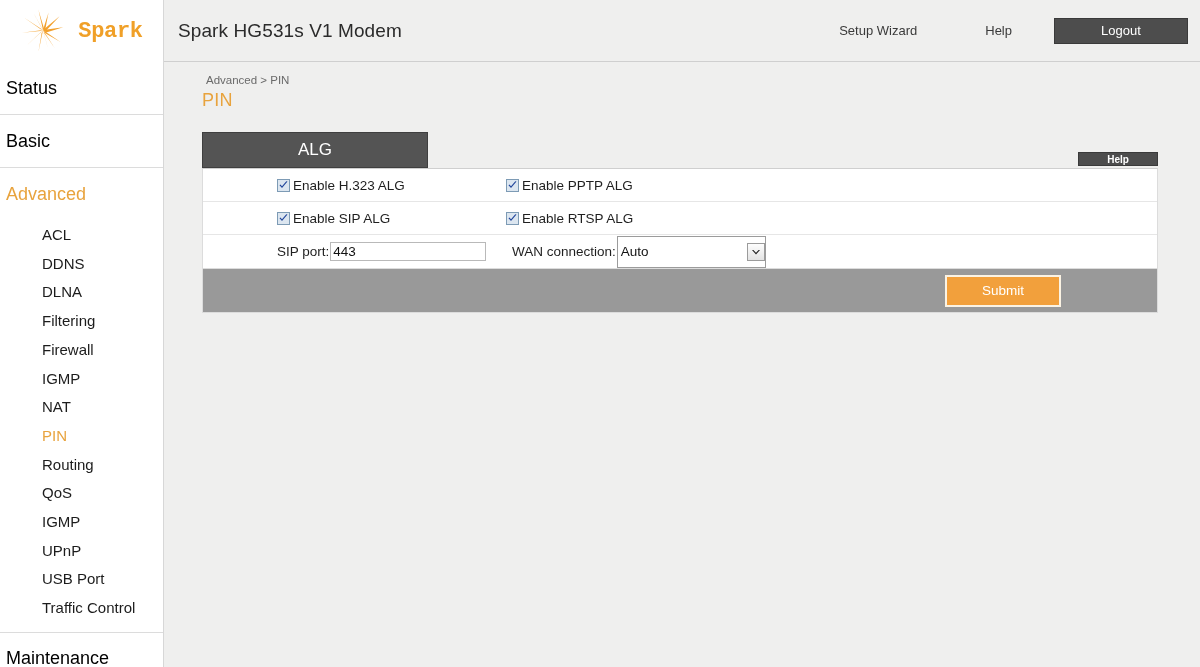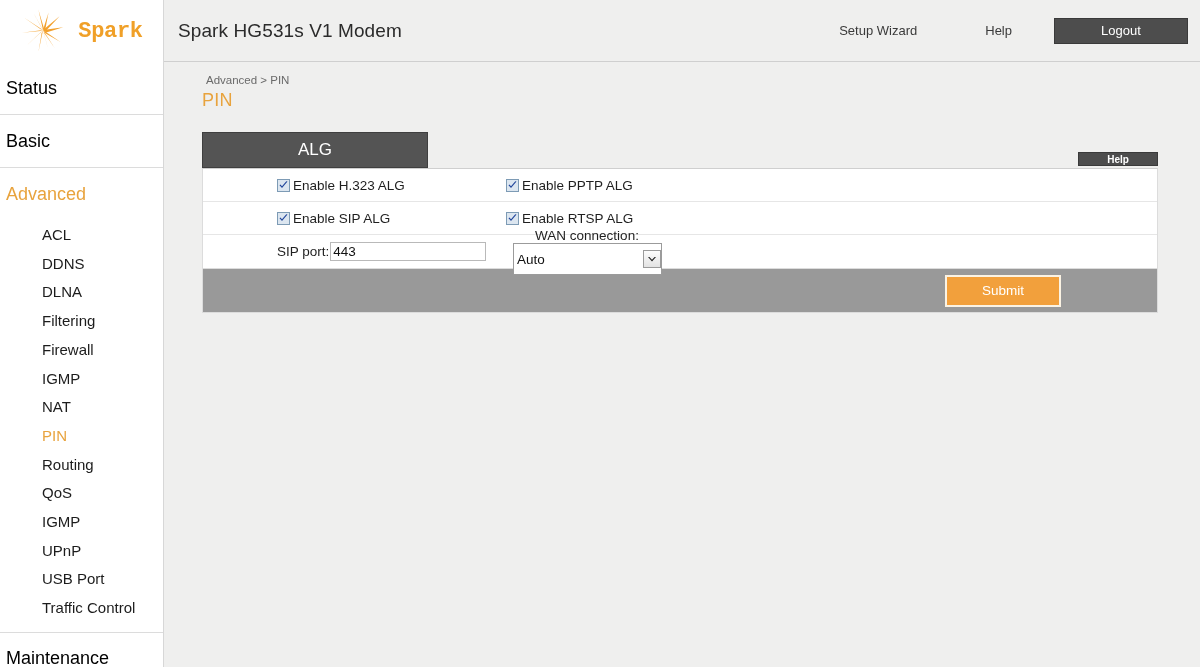--- a/index.html
+++ b/index.html
@@ -383,21 +383,21 @@
             </span>
             <span class="lbl">Enable RTSP ALG</span>
           </div>
         </div>
 
         <div class="form-row">
           <div class="cell cell-left" style="">
             <span class="fieldlabel">SIP port:</span>
             <input class="txtinput" type="text" value="443" style="">
           </div>
-          <div class="cell cell-right" style="padding-left:6px;flex-direction:column;">
+          <div class="cell cell-right" style="padding-left:6px;">
             <span class="fieldlabel">WAN connection:</span>
             <span class="selwrap">
               <span class="selval">Auto</span>
               <span class="selbtn">
                 <svg width="10" height="8" viewBox="0 0 10 8">
                     <path d="M1 2 L5 6.4 L9 2 L7.6 2 L5 4.8 L2.4 2 Z" fill="#222"></path>
                   </svg>
               </span>
             </span>
           </div>

